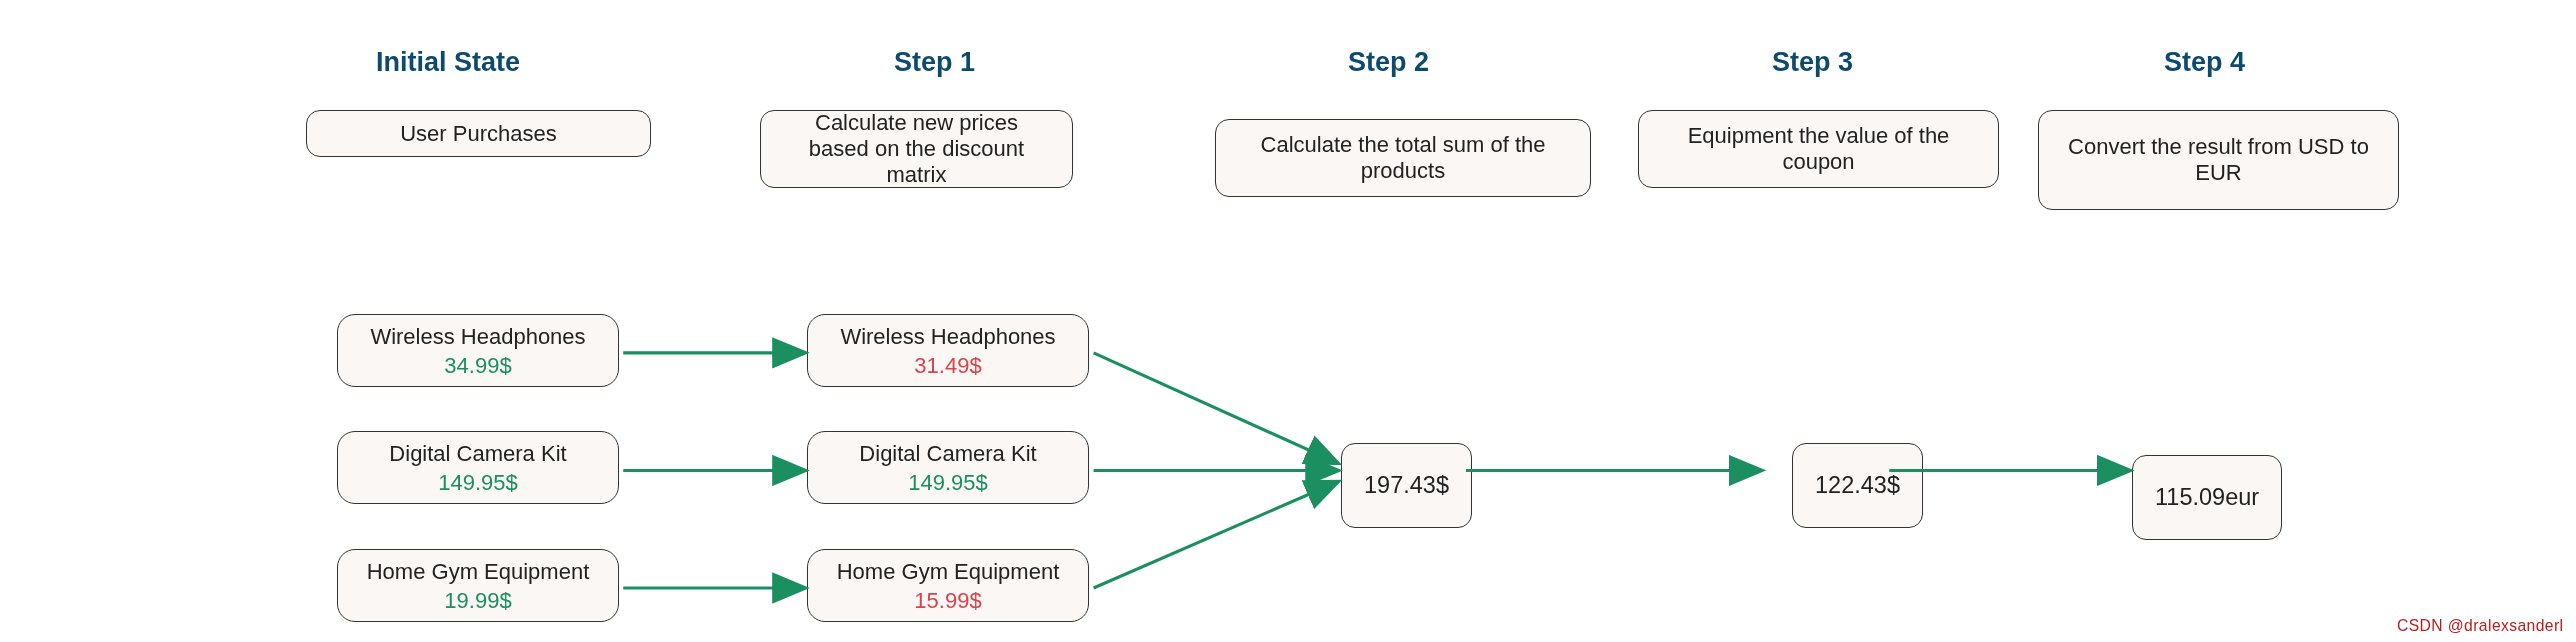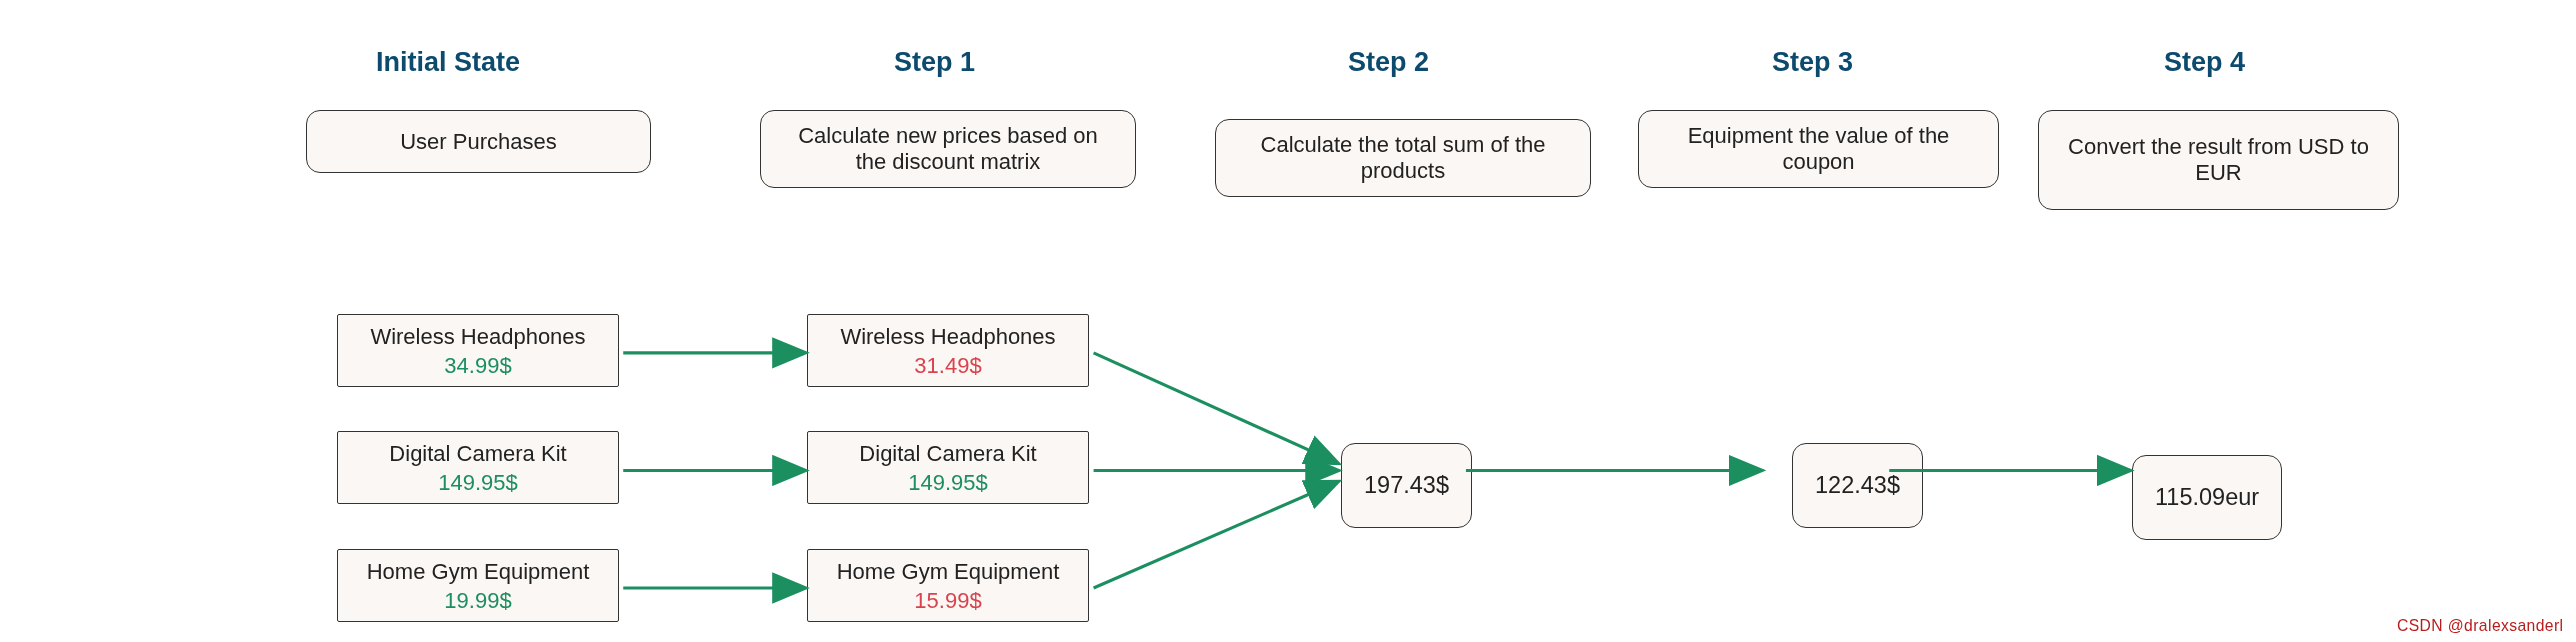--- a/index.html
+++ b/index.html
@@ -27,21 +27,21 @@
     font-size: 22px;
     color: #222;
     display: flex;
     align-items: center;
     justify-content: center;
   }
   .product-box {
     position: absolute;
     background: #fbf7f4;
     border: 1.6px solid #333;
-    border-radius: 2px;
+    border-radius: 18px;
     padding: 9.4px 15.7px 6.3px 15.7px;
     width: 282px;
     text-align: center;
     font-size: 22px;
     color: #222;
   }
   .product-box .name { display:block; }
   .product-box .price { display:block; font-size: 22px; margin-top: 3.1px; }
   .price-green { color: #1b8f5f; }
   .price-red { color: #d9434e; }
@@ -74,22 +74,22 @@
 </style>
 </head>
 <body>
 
 <div class="column-header" style="left:376px; top:47px;">Initial State</div>
 <div class="column-header" style="left:894px; top:47px;">Step 1</div>
 <div class="column-header" style="left:1348px; top:47px;">Step 2</div>
 <div class="column-header" style="left:1772px; top:47px;">Step 3</div>
 <div class="column-header" style="left:2164px; top:47px;">Step 4</div>
 
-<div class="step-box" style="left:306px; top:110px; width:345px; height:63px;">User Purchases</div>
-<div class="step-box" style="left:760px; top:110px; width:376px; height:78px;">Calculate new prices based on the discount matrix</div>
+<div class="step-box" style="left:306px; top:110px; width:345px; height:47px;">User Purchases</div>
+<div class="step-box" style="left:760px; top:110px; width:313px; height:78px;">Calculate new prices based on the discount matrix</div>
 <div class="step-box" style="left:1215px; top:119px; width:376px; height:78px;">Calculate the total sum of the products</div>
 <div class="step-box" style="left:1638px; top:110px; width:361px; height:78px;">Equipment the value of the coupon</div>
 <div class="step-box" style="left:2038px; top:110px; width:361px; height:100px;">Convert the result from USD to EUR</div>
 
 <div class="product-box" style="left:337px; top:314px;">
   <span class="name">Wireless Headphones</span>
   <span class="price price-green">34.99$</span>
 </div>
 <div class="product-box" style="left:337px; top:431px;">
   <span class="name">Digital Camera Kit</span>

